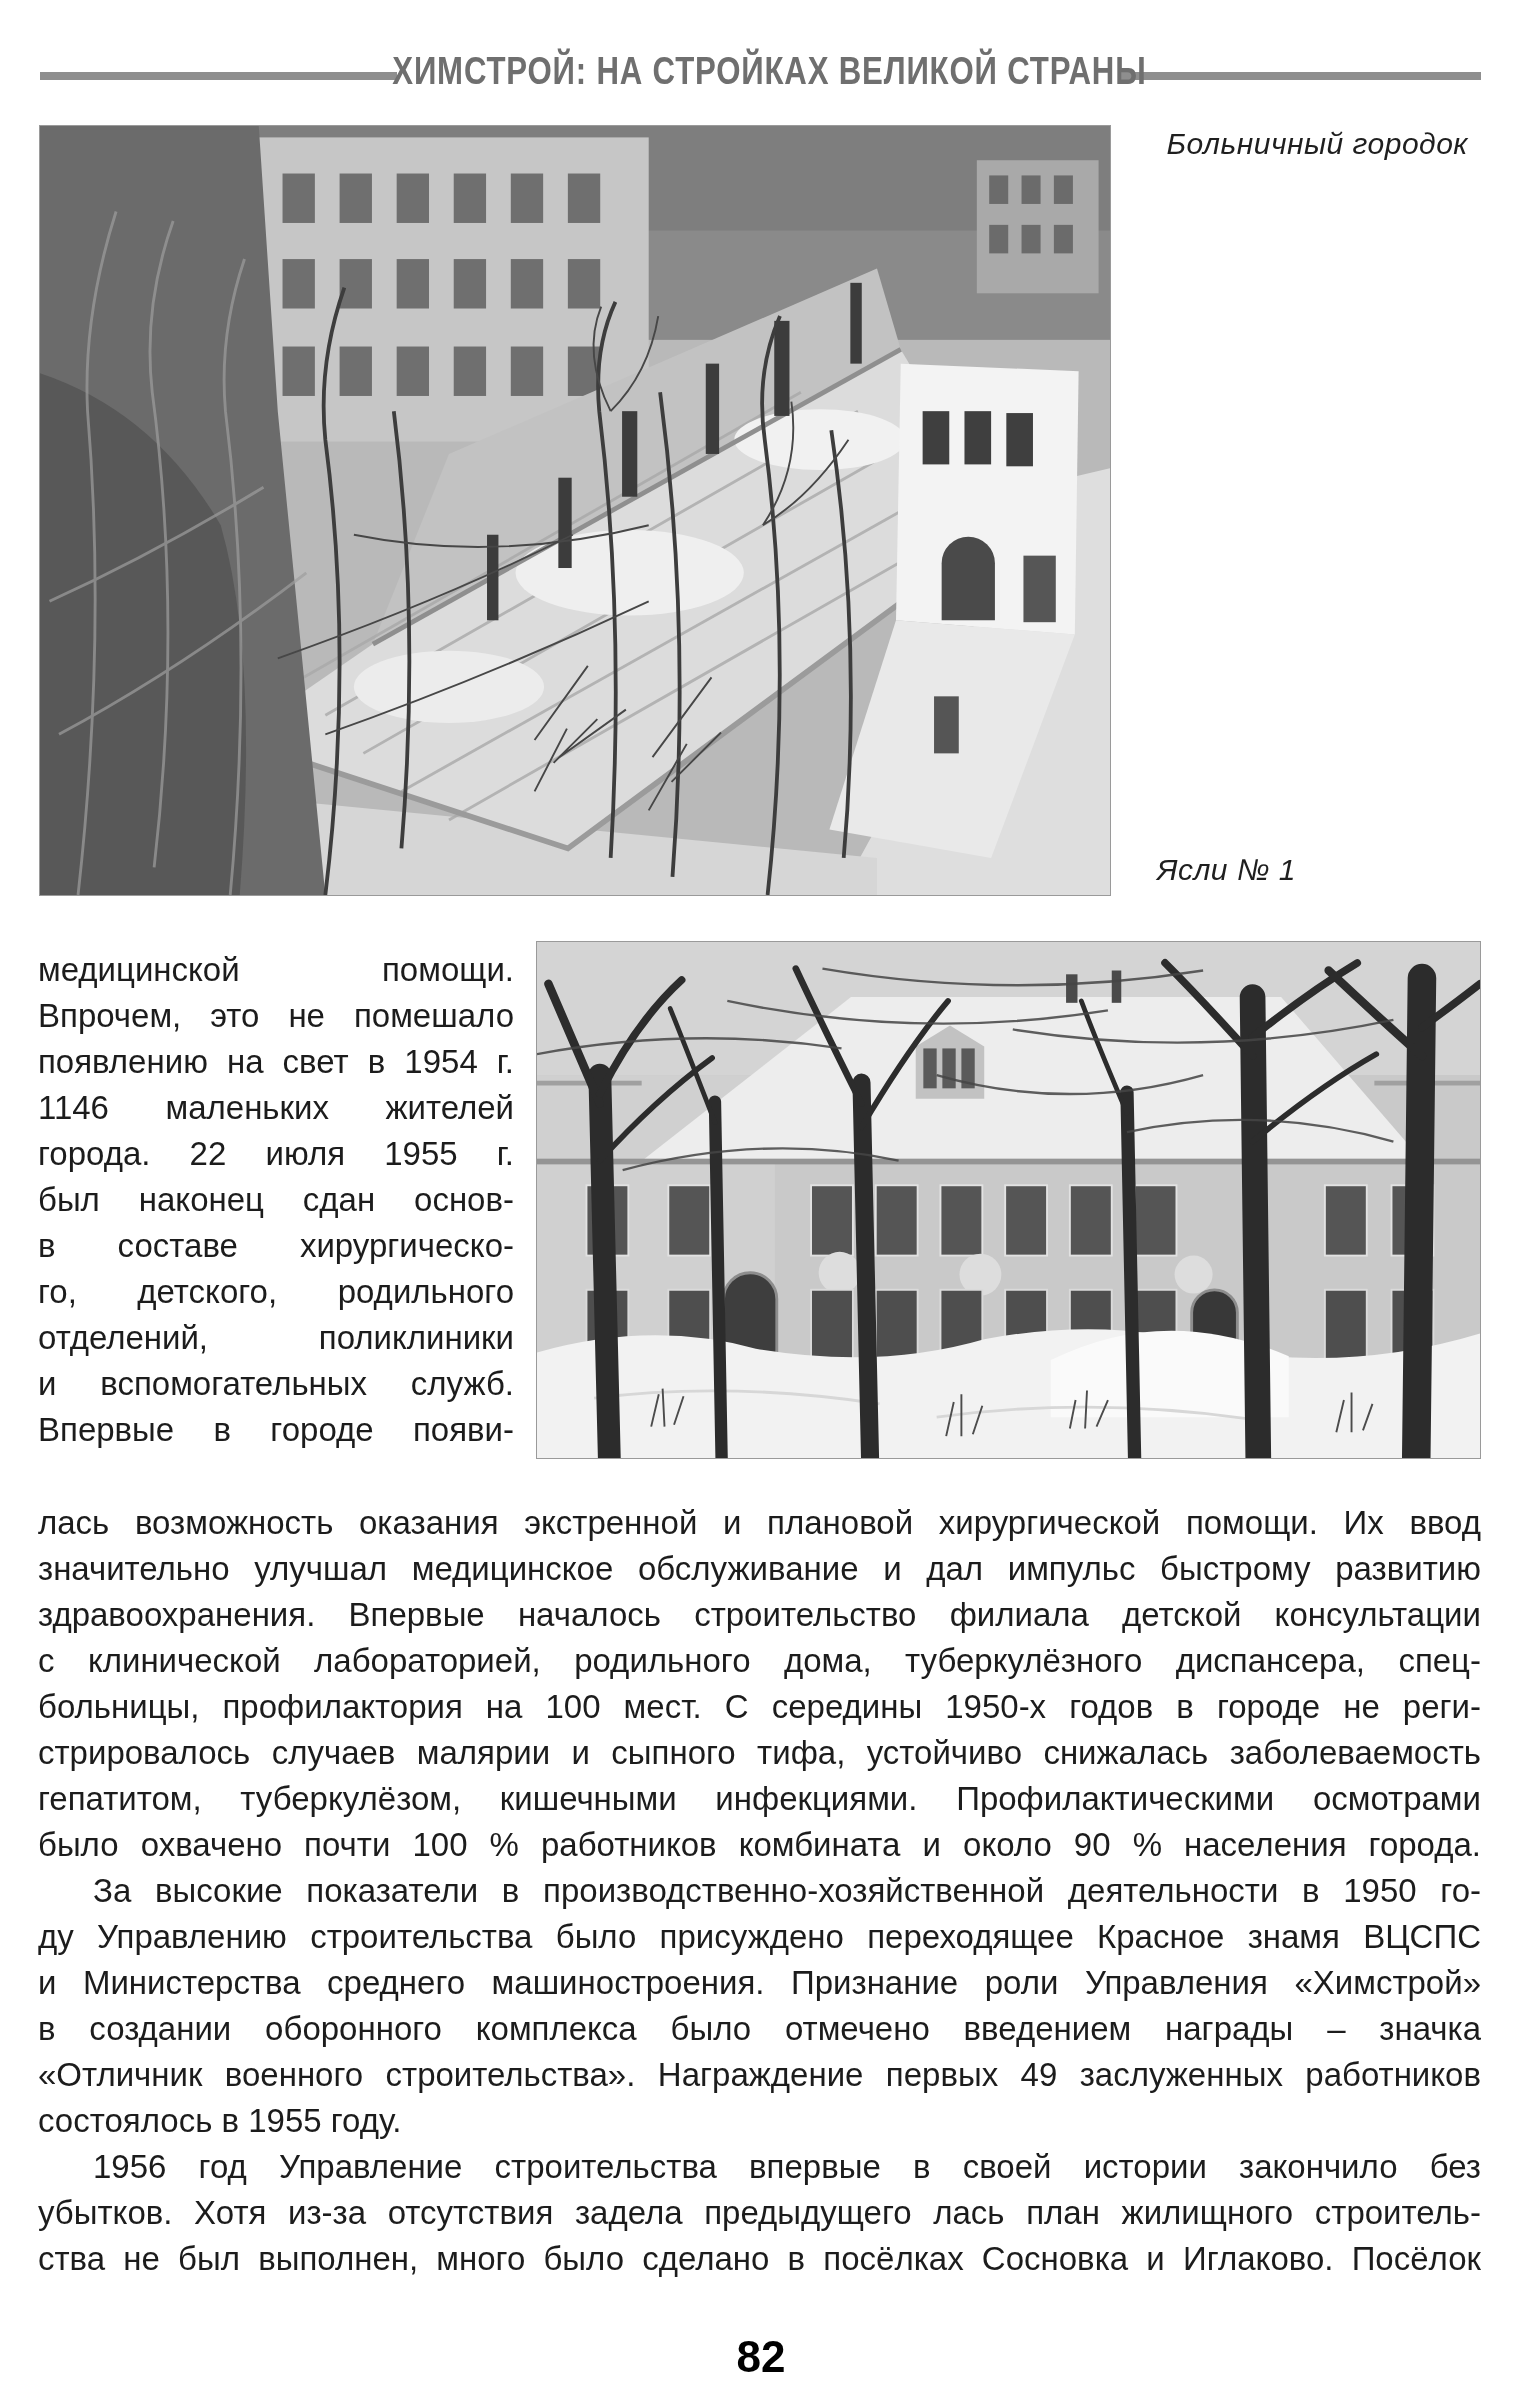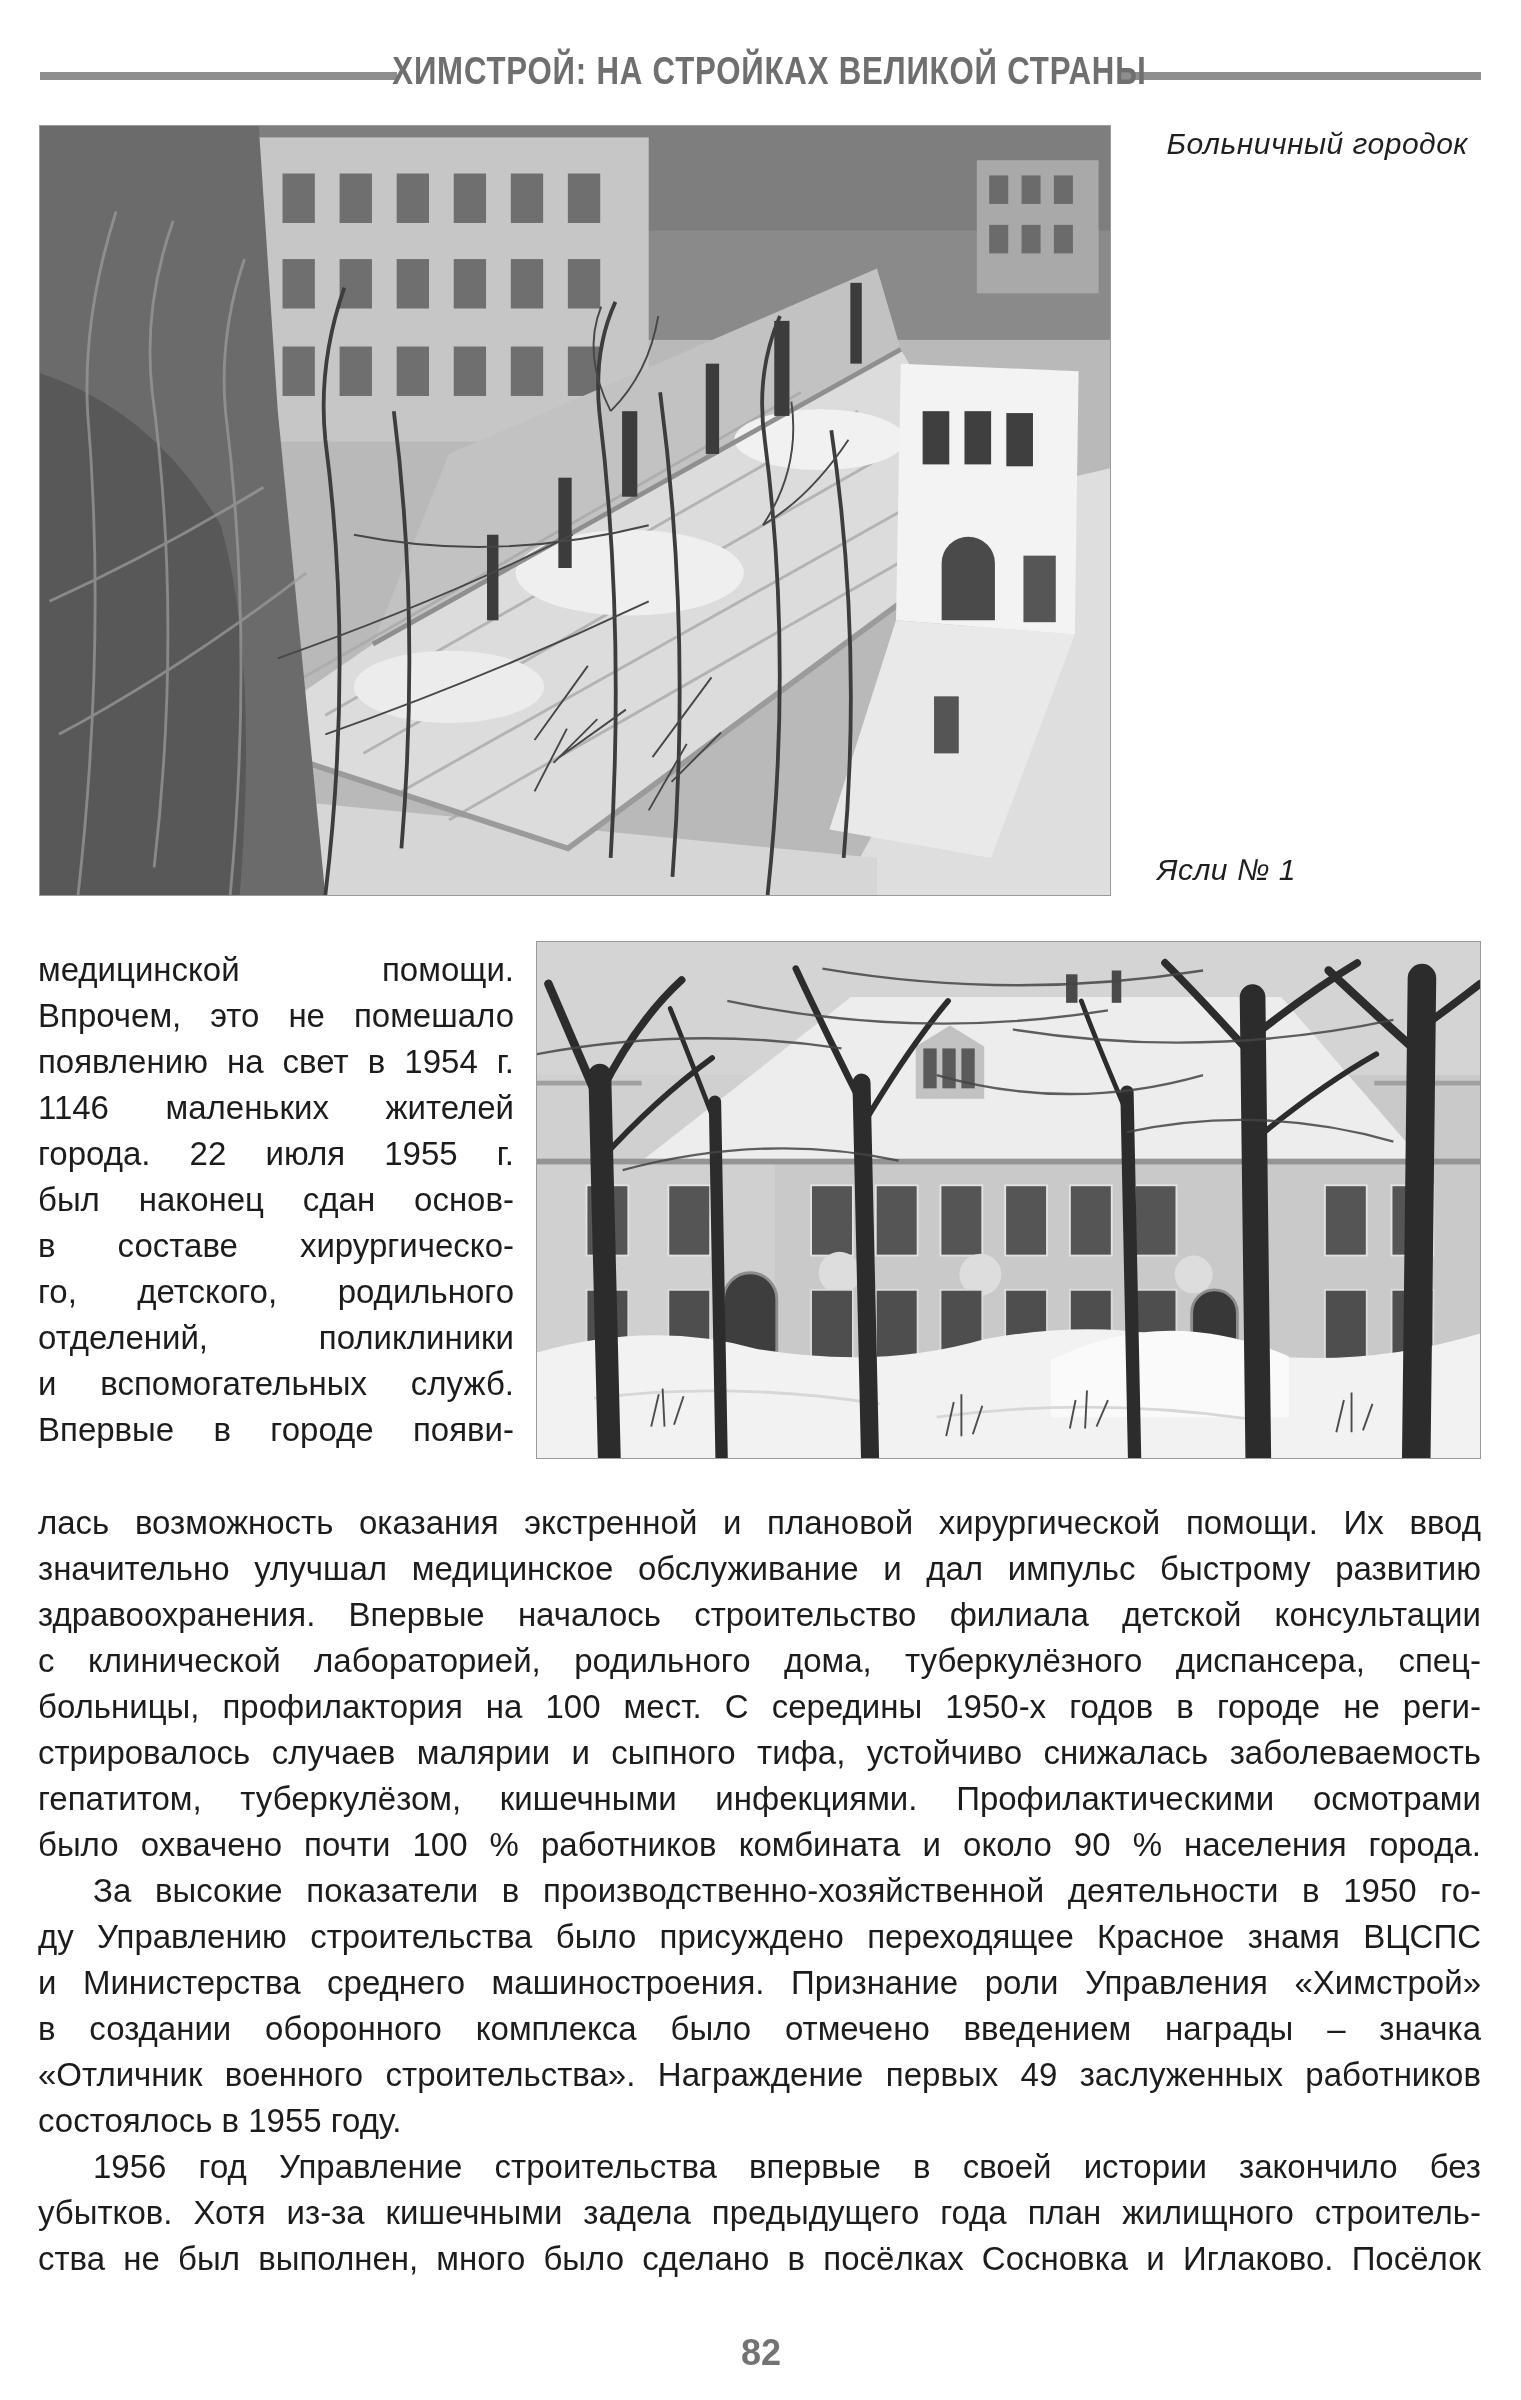--- a/index.html
+++ b/index.html
@@ -30,21 +30,21 @@
   .bodytext{position:absolute;left:38px;top:1500px;width:1443px;font-size:33px;}
   .line{text-align:justify;overflow:hidden;}
   .coltext .line{height:46px;line-height:46px;}
   .bodytext .line{height:46px;line-height:46px;}
   .line.jline::after{content:"";display:inline-block;width:100%;height:0;}
   .line.indent{text-indent:55px;}
   .line.plainline{text-align:left;}
 
   
   .folio{position:absolute;top:2332px;left:0;width:100%;text-align:center;
-         font-size:36px;font-weight:700;color:#737373;}
+         font-size:44px;font-weight:700;color:#000000;}
 </style>
 </head>
 <body>
 
 <div class="page">
 
   <div class="rule left"></div>
   <div class="rule right"></div>
   <div class="runhead">
     <span class="title">ХИМСТРОЙ: НА СТРОЙКАХ ВЕЛИКОЙ СТРАНЫ</span>
@@ -293,20 +293,20 @@
       <div class="line jline">стрировалось случаев малярии и сыпного тифа, устойчиво снижалась заболеваемость</div>
       <div class="line jline">гепатитом, туберкулёзом, кишечными инфекциями. Профилактическими осмотрами</div>
       <div class="line jline">было охвачено почти 100 % работников комбината и около 90 % населения города.</div>
       <div class="line jline indent">За высокие показатели в производственно-хозяйственной деятельности в 1950 го-</div>
       <div class="line jline">ду Управлению строительства было присуждено переходящее Красное знамя ВЦСПС</div>
       <div class="line jline">и Министерства среднего машиностроения. Признание роли Управления «Химстрой»</div>
       <div class="line jline">в создании оборонного комплекса было отмечено введением награды – значка</div>
       <div class="line jline">«Отличник военного строительства». Награждение первых 49 заслуженных работников</div>
       <div class="line plainline">состоялось в 1955 году.</div>
       <div class="line jline indent">1956 год Управление строительства впервые в своей истории закончило без</div>
-      <div class="line jline">убытков. Хотя из-за кишечными задела предыдущего года план жилищного строитель-</div>
+      <div class="line jline">убытков. Хотя из-за отсутствия задела предыдущего лась план жилищного строитель-</div>
       <div class="line jline">ства не был выполнен, много было сделано в посёлках Сосновка и Иглаково. Посёлок</div>
     </div>
 
   <div class="folio">82</div>
 
 </div>
 
 
 </body></html>

